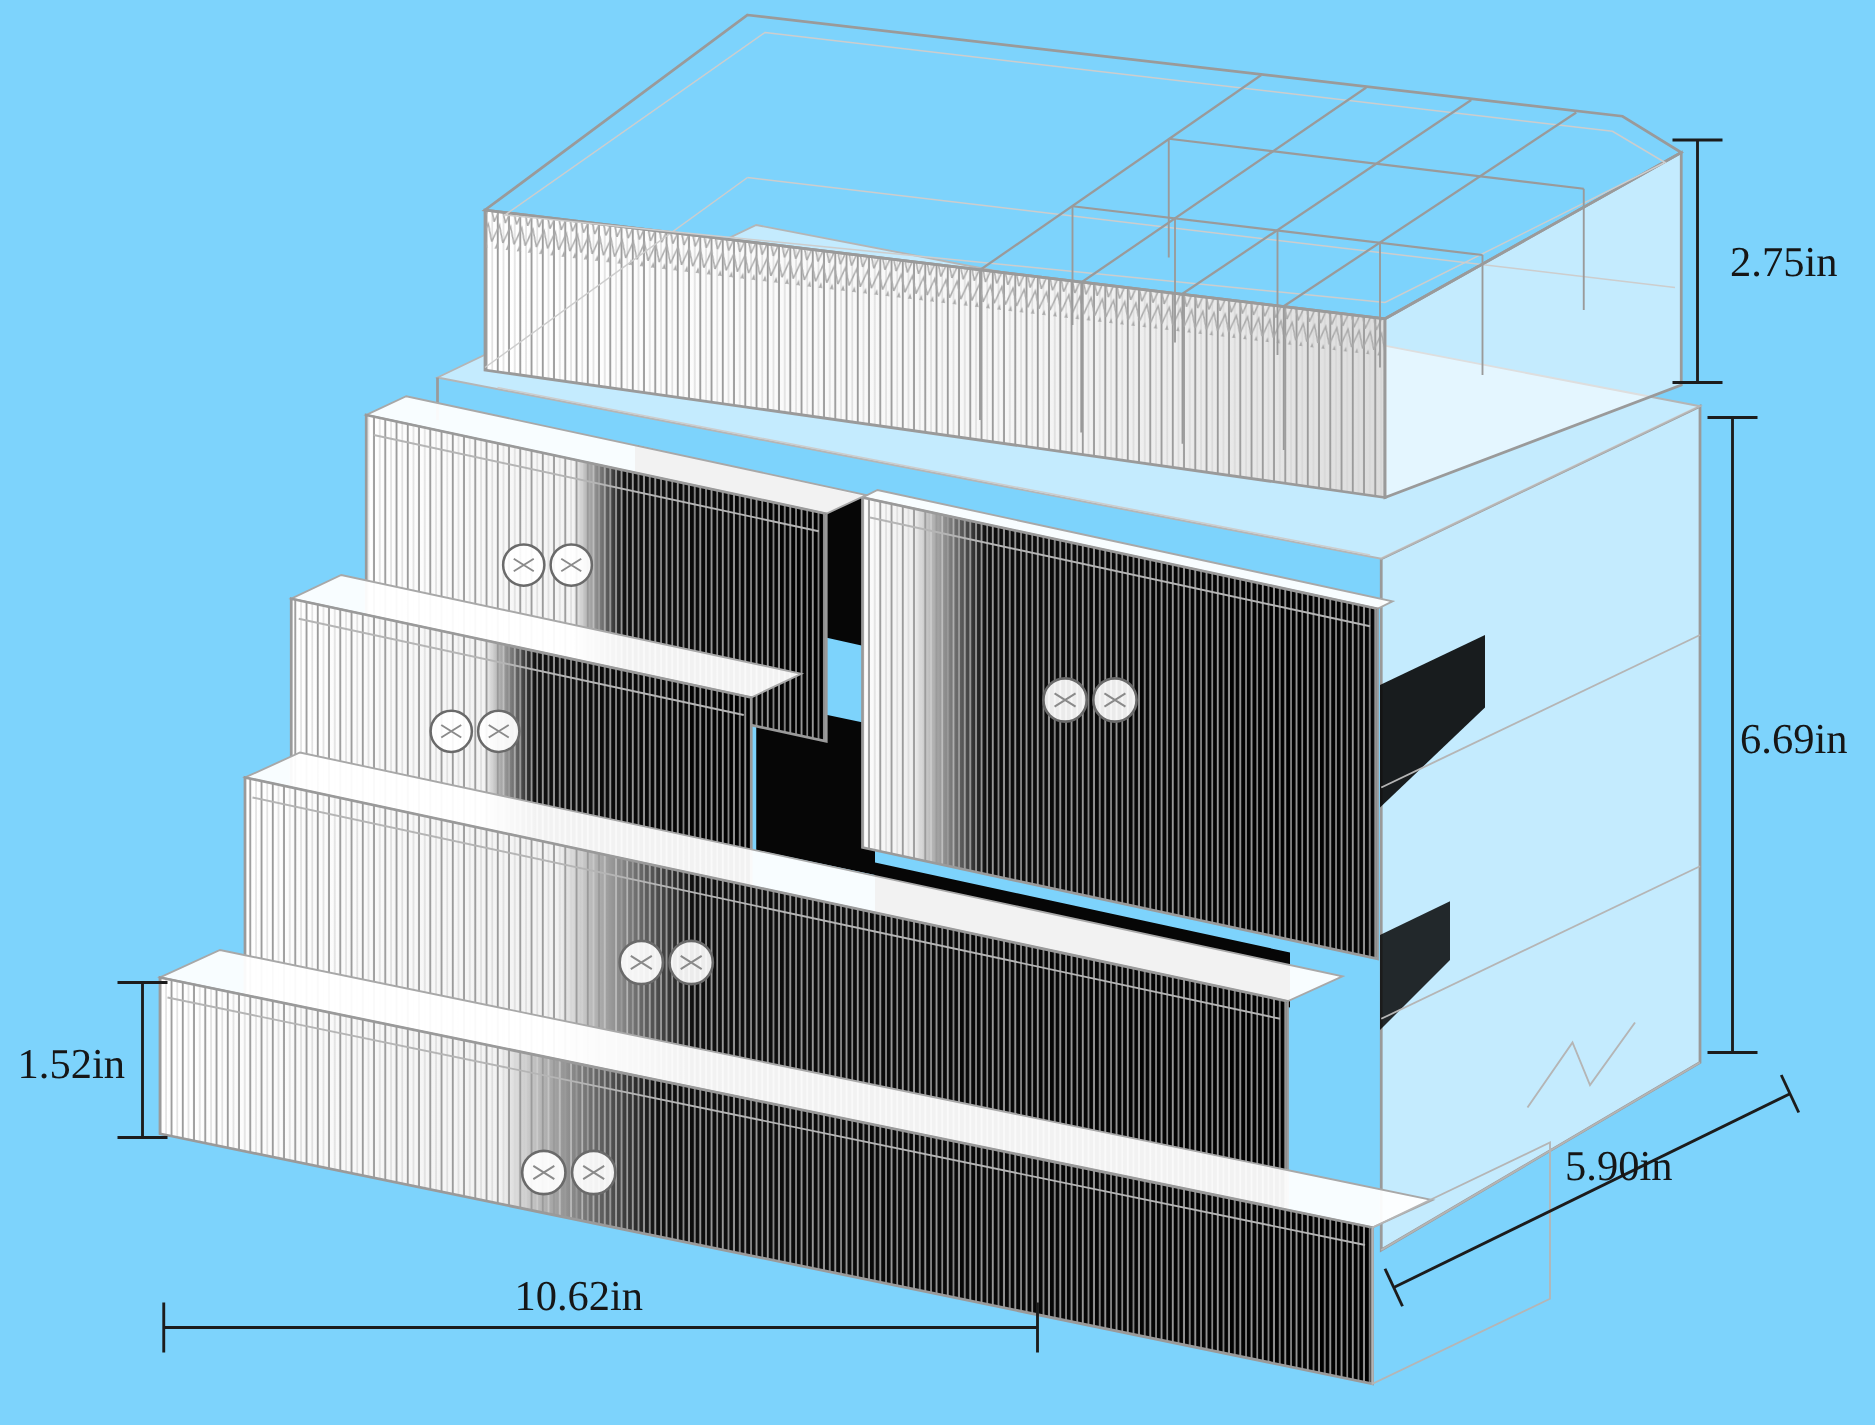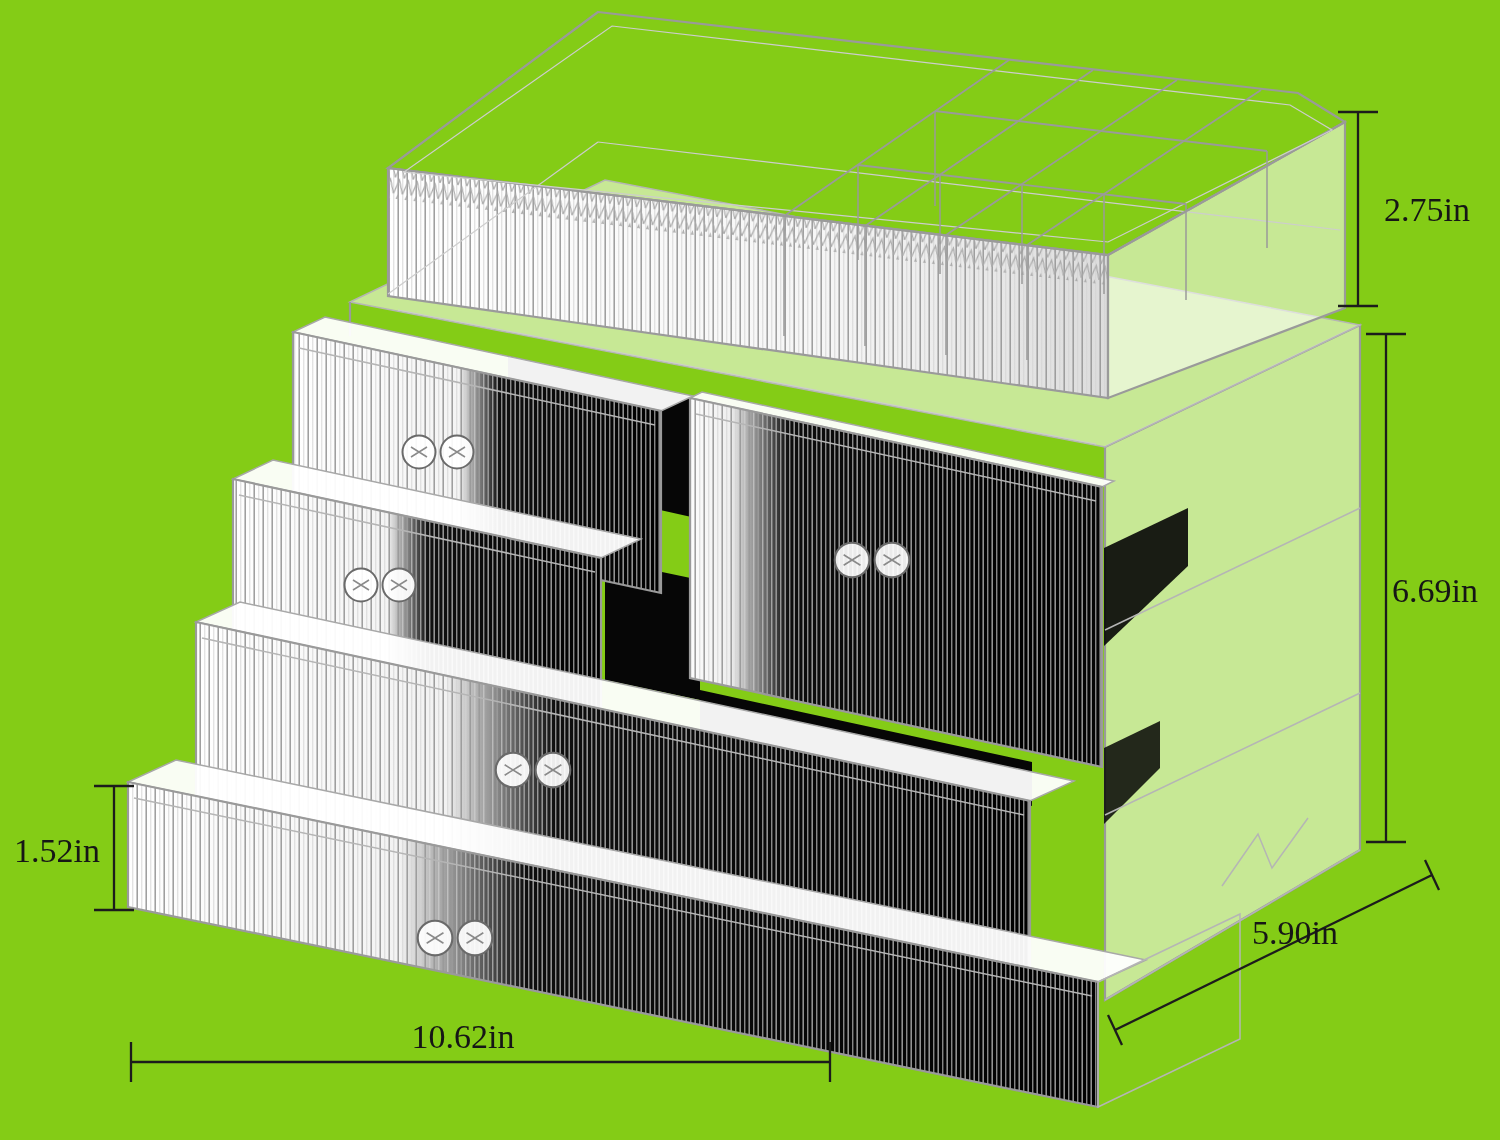--- a/index.html
+++ b/index.html
@@ -1,16 +1,16 @@
 <!DOCTYPE html>
 <html><head>
 <meta charset="utf-8">
 <style>
   html,body{margin:0;padding:0;background:#ffffff;}
-  .stage{position:relative;width:1500px;height:1140px;background:#84cc16;overflow:hidden;
+  .stage{position:relative;width:1500px;height:1140px;background:#7dd3fc;overflow:hidden;
          font-family:"Liberation Serif",serif;}
   svg{display:block;}
   .edge{stroke:#9a9a9a;stroke-width:2.2;fill:none;}
   .edge-thin{stroke:#b5b5b5;stroke-width:1.5;fill:none;}
   .edge-light{stroke:#cdcdcd;stroke-width:1.2;fill:none;}
   .glass{fill:rgba(255,255,255,0.55);}
   .glass-strip{fill:rgba(255,255,255,0.95);stroke:#a8a8a8;stroke-width:1.5;}
   .black{fill:#060606;}
   .dimline{stroke:#1c1c1c;stroke-width:2.3;fill:none;}
   .dim-label{font-family:"Liberation Serif",serif;font-size:34px;fill:#161616;}

